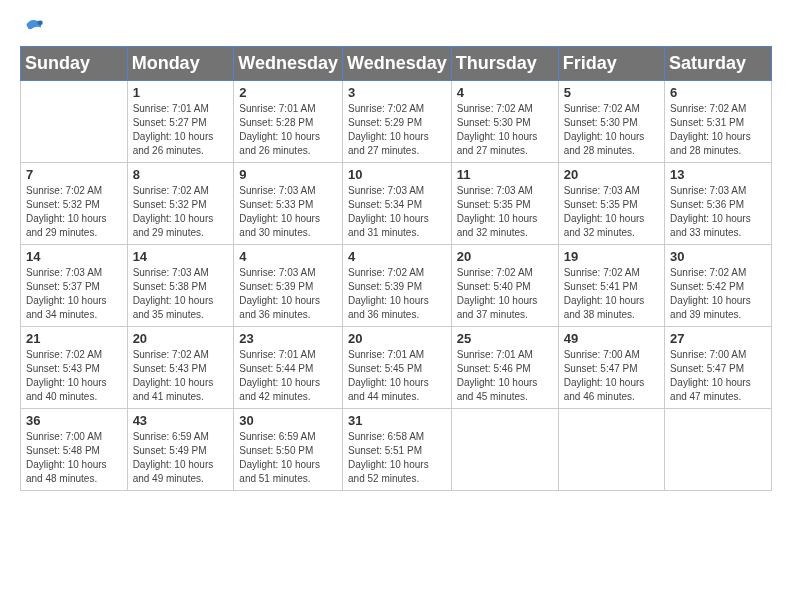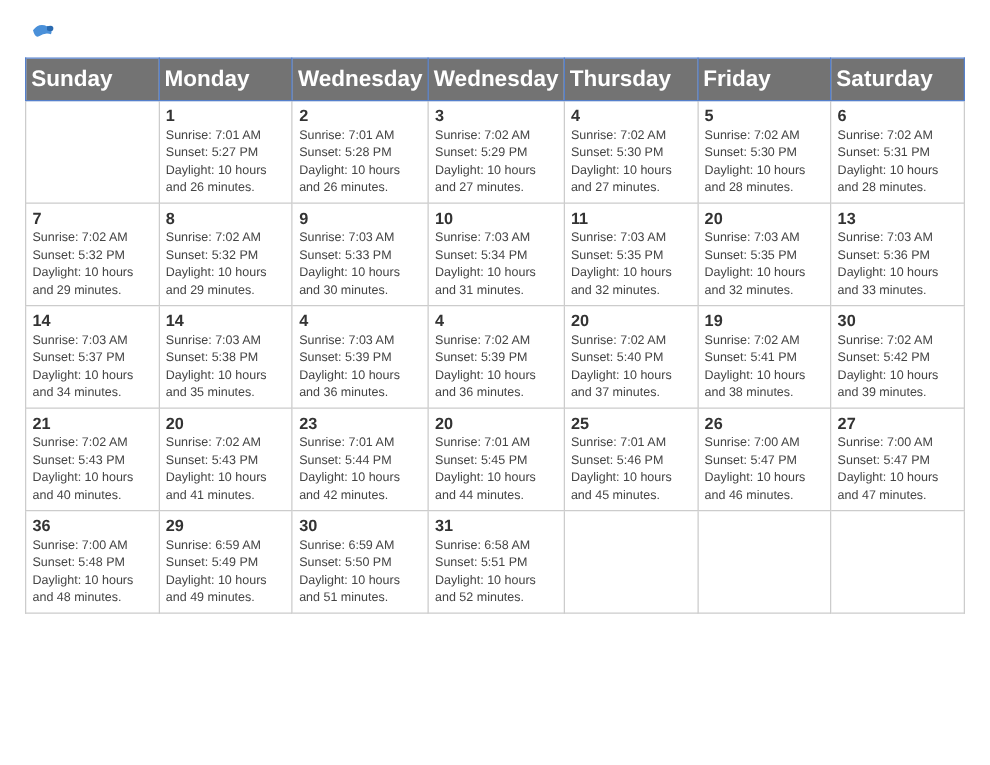--- a/index.html
+++ b/index.html
@@ -230,35 +230,35 @@
           </td>
           <td>
             <span class="day-num">20</span>
             <div class="day-info">Sunrise: 7:01 AM<br>Sunset: 5:45 PM<br>Daylight: 10 hours<br>and 44 minutes.</div>
           </td>
           <td>
             <span class="day-num">25</span>
             <div class="day-info">Sunrise: 7:01 AM<br>Sunset: 5:46 PM<br>Daylight: 10 hours<br>and 45 minutes.</div>
           </td>
           <td>
-            <span class="day-num">26</span>
+            <span class="day-num">49</span>
             <div class="day-info">Sunrise: 7:00 AM<br>Sunset: 5:47 PM<br>Daylight: 10 hours<br>and 46 minutes.</div>
           </td>
           <td>
             <span class="day-num">27</span>
             <div class="day-info">Sunrise: 7:00 AM<br>Sunset: 5:47 PM<br>Daylight: 10 hours<br>and 47 minutes.</div>
           </td>
         </tr>
         <tr>
           <td>
             <span class="day-num">36</span>
             <div class="day-info">Sunrise: 7:00 AM<br>Sunset: 5:48 PM<br>Daylight: 10 hours<br>and 48 minutes.</div>
           </td>
           <td>
-            <span class="day-num">29</span>
+            <span class="day-num">43</span>
             <div class="day-info">Sunrise: 6:59 AM<br>Sunset: 5:49 PM<br>Daylight: 10 hours<br>and 49 minutes.</div>
           </td>
           <td>
             <span class="day-num">30</span>
             <div class="day-info">Sunrise: 6:59 AM<br>Sunset: 5:50 PM<br>Daylight: 10 hours<br>and 51 minutes.</div>
           </td>
           <td>
             <span class="day-num">31</span>
             <div class="day-info">Sunrise: 6:58 AM<br>Sunset: 5:51 PM<br>Daylight: 10 hours<br>and 52 minutes.</div>
           </td>

